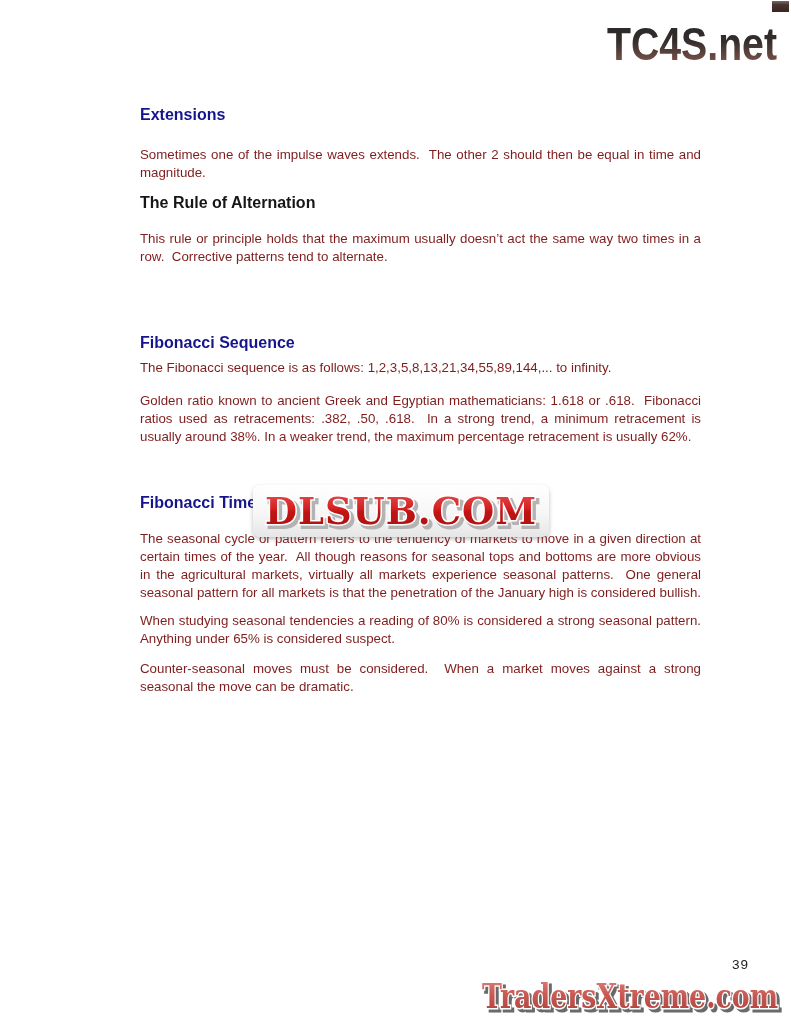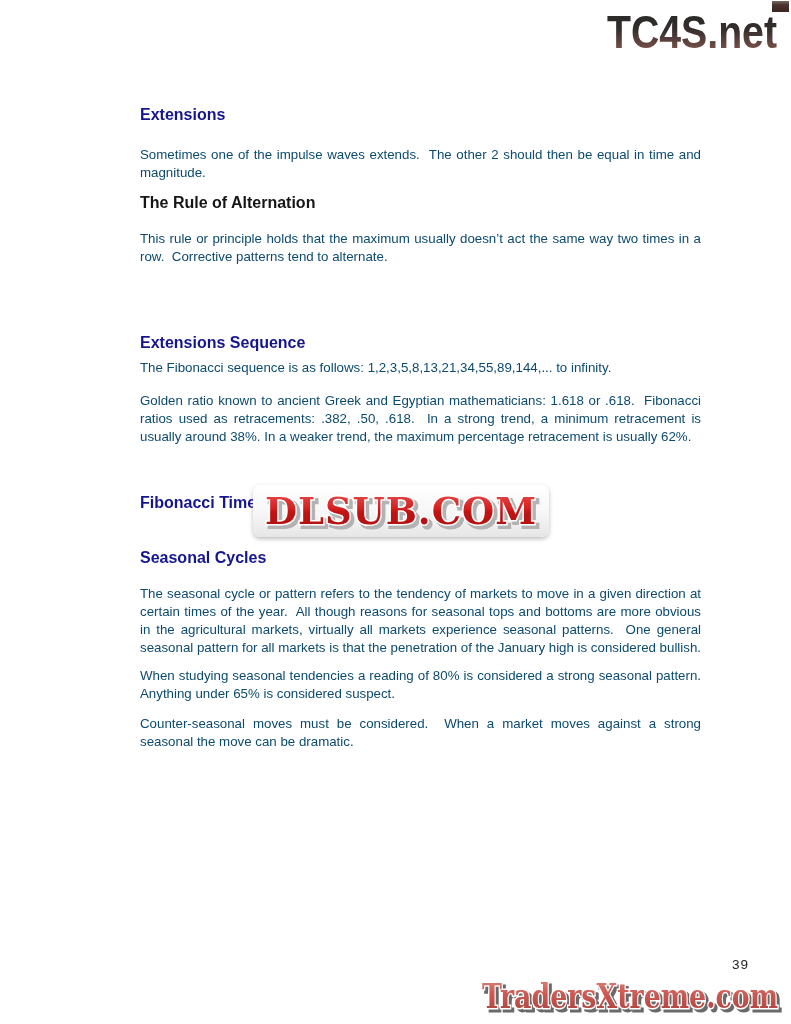--- a/index.html
+++ b/index.html
@@ -4,28 +4,28 @@
 <style>
   html,body{margin:0;padding:0;background:#ffffff;}
   .page{
     position:relative;width:791px;height:1024px;background:#ffffff;
     overflow:hidden;font-family:"Liberation Sans",sans-serif;
   }
   .content{position:absolute;left:140px;top:0;width:561px;z-index:1;}
   .h{margin:0;font-weight:bold;font-size:16px;line-height:17px;color:#15158e;}
   .h.black{color:#161616;}
   .p{
-    margin:0;font-size:13.3px;line-height:18px;color:#0c4a6e;
+    margin:0;font-size:13.3px;line-height:18px;color:#7f1d1d;
     text-align:justify;white-space:pre-wrap;
   }
   .corner-box{
     position:absolute;top:1px;right:2px;width:17px;height:11px;z-index:3;
     background:linear-gradient(180deg,#7a6a64 0%,#4a332f 35%,#3b2623 100%);
   }
-  .header-logo{position:absolute;top:4px;right:9px;z-index:2;}
+  .header-logo{position:absolute;top:16px;right:9px;z-index:2;}
   .watermark{
     position:absolute;left:253px;top:485px;width:296px;height:52px;z-index:5;
     background:linear-gradient(180deg,#ffffff 0%,#f6f6f6 55%,#e6e6e6 100%);
     border-radius:7px;box-shadow:0 2px 4px rgba(110,110,110,.45);
     display:flex;align-items:center;justify-content:center;
   }
   .page-number{
     position:absolute;top:957px;right:42px;z-index:1;
     font-size:13.5px;color:#222222;letter-spacing:1px;
   }
@@ -50,25 +50,24 @@
       </defs>
       <text x="90" y="44" text-anchor="middle" font-family="Liberation Sans, sans-serif" font-weight="bold" font-size="46" textLength="170" lengthAdjust="spacingAndGlyphs" fill="url(#hdrGrad)">TC4S.net</text>
     </svg>
   </div>
 
   <div class="content">
     <h2 class="h" style="margin-top:106px">Extensions</h2>
     <p class="p" style="margin-top:23px">Sometimes one of the impulse waves extends.  The other 2 should then be equal in time and magnitude.</p>
     <h2 class="h black" style="margin-top:12px">The Rule of Alternation</h2>
     <p class="p" style="margin-top:19px">This rule or principle holds that the maximum usually doesn’t act the same way two times in a row.  Corrective patterns tend to alternate.</p>
-    <h2 class="h" style="margin-top:68px">Extensions Sequence</h2>
+    <h2 class="h" style="margin-top:68px">Fibonacci Sequence</h2>
     <p class="p" style="margin-top:8px">The Fibonacci sequence is as follows: 1,2,3,5,8,13,21,34,55,89,144,... to infinity.</p>
     <p class="p" style="margin-top:15px">Golden ratio known to ancient Greek and Egyptian mathematicians: 1.618 or .618.  Fibonacci ratios used as retracements: .382, .50, .618.  In a strong trend, a minimum retracement is usually around 38%. In a weaker trend, the maximum percentage retracement is usually 62%.</p>
     <h2 class="h" style="margin-top:48px">Fibonacci Time Targets</h2>
-    <h2 class="h" style="margin-top:38px">Seasonal Cycles</h2>
     <p class="p" style="margin-top:19px">The seasonal cycle or pattern refers to the tendency of markets to move in a given direction at certain times of the year.  All though reasons for seasonal tops and bottoms are more obvious in the agricultural markets, virtually all markets experience seasonal patterns.  One general seasonal pattern for all markets is that the penetration of the January high is considered bullish.</p>
     <p class="p" style="margin-top:10px">When studying seasonal tendencies a reading of 80% is considered a strong seasonal pattern.  Anything under 65% is considered suspect.</p>
     <p class="p" style="margin-top:12px">Counter-seasonal moves must be considered.  When a market moves against a strong seasonal the move can be dramatic.</p>
   </div>
 
   <div class="watermark">
     <svg width="292" height="50" viewBox="0 0 292 50">
       <defs>
         <linearGradient id="wmGrad" x1="0" y1="0" x2="0" y2="1">
           <stop offset="0%" stop-color="#ea5454"></stop>

